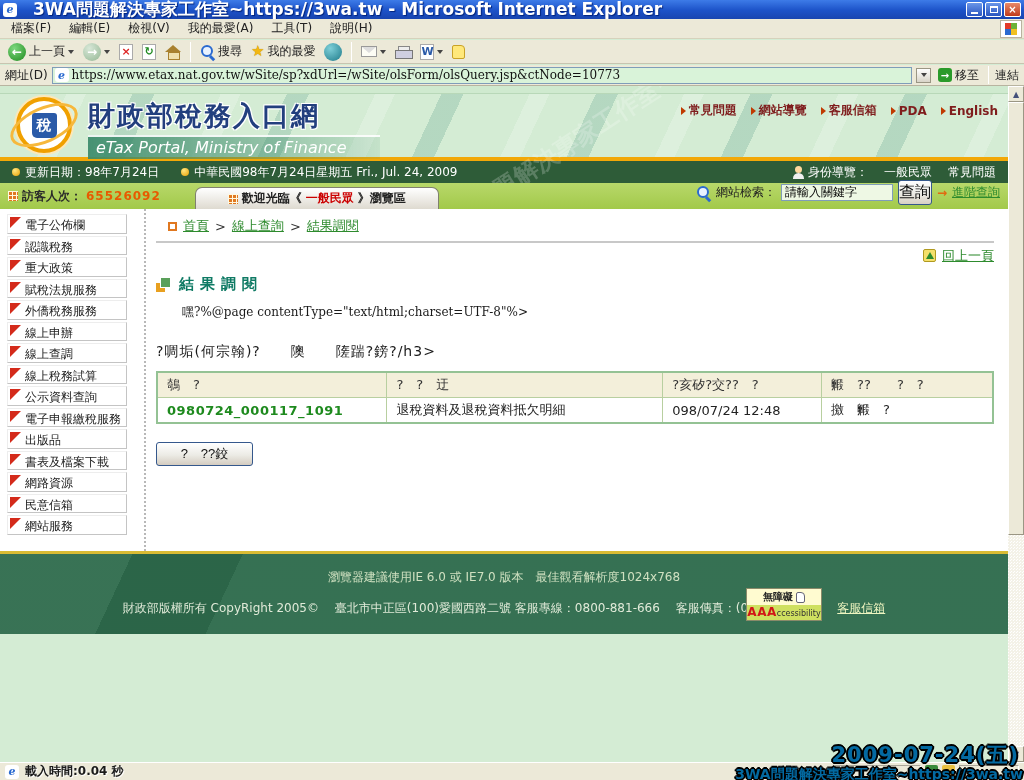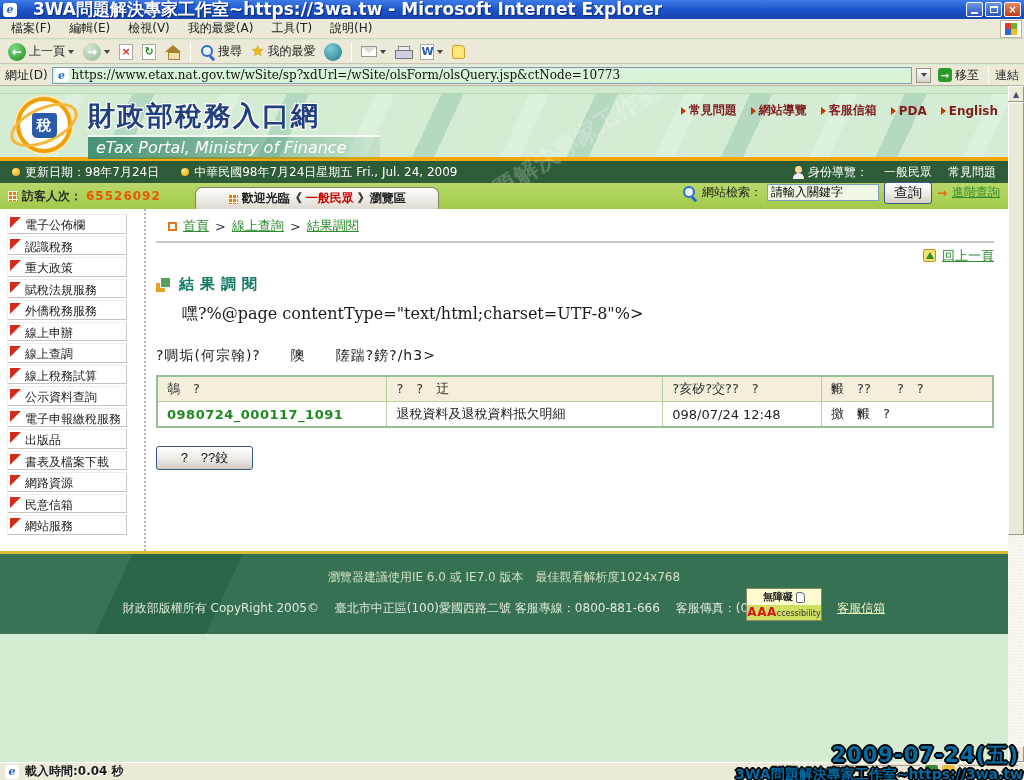--- a/index.html
+++ b/index.html
@@ -127,21 +127,21 @@
     background-size:4px 4px; display:inline-block; }
   .visit-label { font-weight:bold; color:#2a2a2a; }
   .visit-count { font-weight:bold; color:#e85a00; letter-spacing:1px; }
   .tab { margin-left:34px; background:linear-gradient(#ffffff,#dedad0); border:1px solid #808070;
     border-bottom:none; border-radius:7px 7px 0 0; height:22px; display:inline-flex; align-items:center;
     gap:4px; padding:0 32px; font-weight:bold; color:#222; }
   .tab .hl { color:#cc0000; }
   .search-zone { margin-left:auto; display:inline-flex; align-items:center; gap:5px; height:33px; }
   .search-input { width:112px; height:17px; border:1px solid #7f9db9; background:#eef8e4; font-size:12px; padding:0 3px; }
   .xp-btn { border:1px solid #35588c; border-radius:3px; background:linear-gradient(#ffffff,#ecebe5 55%,#d8d0c4);
-    font-size:14px; padding:1px 9px; color:#111; }
+    font-size:16px; padding:1px 0; color:#111; }
   .arr-or { color:#e06a10; font-weight:bold; }
   .glink { color:#2e8b2e; text-decoration:underline; }
 
   
   .pbody { display:flex; background:#fff; min-height:342px; align-items:stretch; }
   .sidebar { width:146px; border-right:2px dotted #b8b8b8; padding:5px 0 0 7px; background:#fff; }
   .side-item { position:relative; width:120px; background:#fff; border:1px solid #c4c4c4;
     border-top-color:#ededed; border-left-color:#ededed; margin-bottom:2px; padding:2px 3px 2px 17px;
     font-size:12px; color:#222; height:19.5px; overflow:hidden; }
   .flag-ic { position:absolute; left:2px; top:2px; width:0; height:0;
@@ -154,21 +154,21 @@
   .back-row { text-align:right; font-size:13px; }
   .backpage-ic { position:relative; width:13px; height:13px; display:inline-block; vertical-align:-2px;
     background:#f5e06a; border:1px solid #b09a20; border-radius:2px; margin-right:2px; }
   .backpage-ic::after { content:""; position:absolute; left:2px; top:2px; border-bottom:7px solid #2e8b2e;
     border-left:4px solid transparent; border-right:4px solid transparent; }
   .sect-row { display:flex; align-items:center; gap:8px; margin:10px 0 10px; }
   .sect-ic { position:relative; width:15px; height:15px; display:inline-block; }
   .sect-ic::before { content:""; position:absolute; left:0; bottom:0; width:9px; height:9px; background:#e8a020; }
   .sect-ic::after { content:""; position:absolute; right:0; top:0; width:9px; height:9px; background:#5aa05a; border:1px solid #fff; }
   .sect-title { color:#0f7a64; font-weight:bold; font-size:15px; letter-spacing:6px; }
-  .code-line { font-family:"DejaVu Serif",serif; font-size:16px; color:#1a1a1a; margin:4px 0 22px;padding-left:26px; }
+  .code-line { font-family:"DejaVu Serif",serif; font-size:12px; color:#1a1a1a; margin:4px 0 22px;padding-left:26px; }
   .garb-head { font-size:14px; color:#1a1a1a; margin-bottom:10px; letter-spacing:1px; }
   .rtable { width:100%; border-collapse:collapse; border:2px solid #94c294; font-size:13px; }
   .rtable th { background:#f3efda; font-weight:normal; color:#333; text-align:left; }
   .rtable th, .rtable td { border:1px solid #b8cfa0; padding:3px 9px; height:23px; }
   .rtable td { background:#fff; color:#222; }
   .cell-link { color:#1e8a1e; font-weight:bold; letter-spacing:.5px; }
   .col1{width:27.5%}.col2{width:33%}.col3{width:19%}.col4{width:20.5%}
   .act-btn { margin-top:18px; min-width:97px; height:24px; border:1px solid #35588c; border-radius:3px;
     background:linear-gradient(#ffffff,#ecebe5 55%,#d4ccc0); font-size:13px; padding:0 12px; color:#111; }
 

